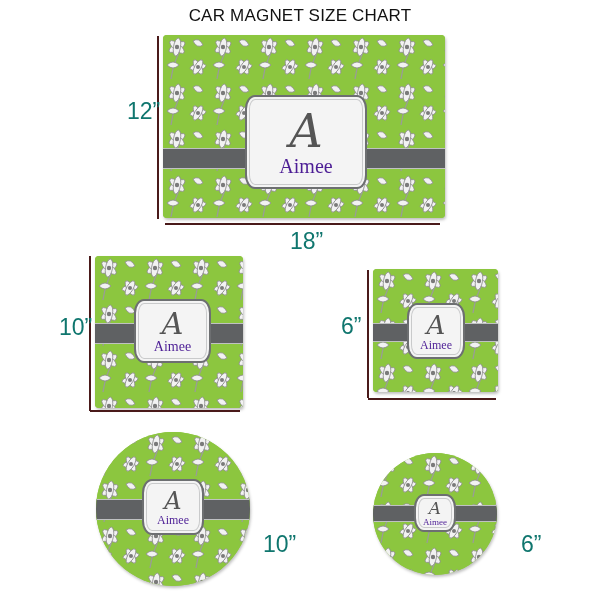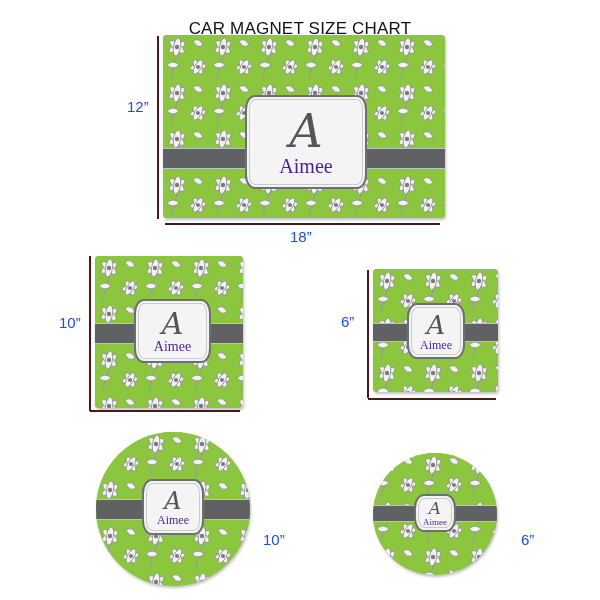--- a/index.html
+++ b/index.html
@@ -1,27 +1,27 @@
 <!DOCTYPE html>
 <html><head>
 <meta charset="utf-8">
 <style>
   html, body { margin:0; padding:0; background:#ffffff; }
   body { width:600px; height:600px; position:relative; overflow:hidden; font-family:"Liberation Sans", sans-serif; color:#111; }
-  .title { position:absolute; top:6px; left:0; width:600px; text-align:center; font-size:17px; letter-spacing:0.2px;margin-top:13px; }
+  .title { position:absolute; top:6px; left:0; width:600px; text-align:center; font-size:17px; letter-spacing:0.2px; }
   .mag { position:absolute; overflow:hidden; background-color:#8cc63f; box-shadow:1px 2px 3px rgba(0,0,0,0.25); }
   .mag.rect { border-radius:4px; }
   .mag.circle { border-radius:50%; }
   .pattern { position:absolute; inset:0; }
   .band { position:absolute; left:0; right:0; background:#5f6163; border-top:1px solid #bfc1c2; border-bottom:1px solid #bfc1c2; }
   .plaque { position:absolute; background:#f4f4f4; border:2px solid #6d6f71; outline:1px solid #c9cacb; outline-offset:-5px; border-radius:10px / 14px; display:flex; flex-direction:column; align-items:center; justify-content:center; box-sizing:border-box; }
   .monogram { font-family:"DejaVu Serif", serif; font-style:italic; color:#555; line-height:1; }
   .name { font-family:"Liberation Serif", serif; color:#4c1d95; line-height:1; }
   .dimline { position:absolute; background:#4a1a1a; }
-  .dimlabel { position:absolute; font-size:15px; color:#1d4ed8; }
+  .dimlabel { position:absolute; font-size:23px; color:#0f766e; }
 </style>
 </head>
 <body>
 
 <svg width="0" height="0" style="position:absolute">
   <defs>
     <pattern id="floral" width="46" height="46" patternUnits="userSpaceOnUse">
       <rect width="46" height="46" fill="#8cc63f"></rect>
       <path d="M8 44 C10 30 14 20 20 10" stroke="#9a9a9a" stroke-width="1.2" fill="none"></path>
       <g fill="#f2f2f2" stroke="#8a8a8a" stroke-width="0.8">

